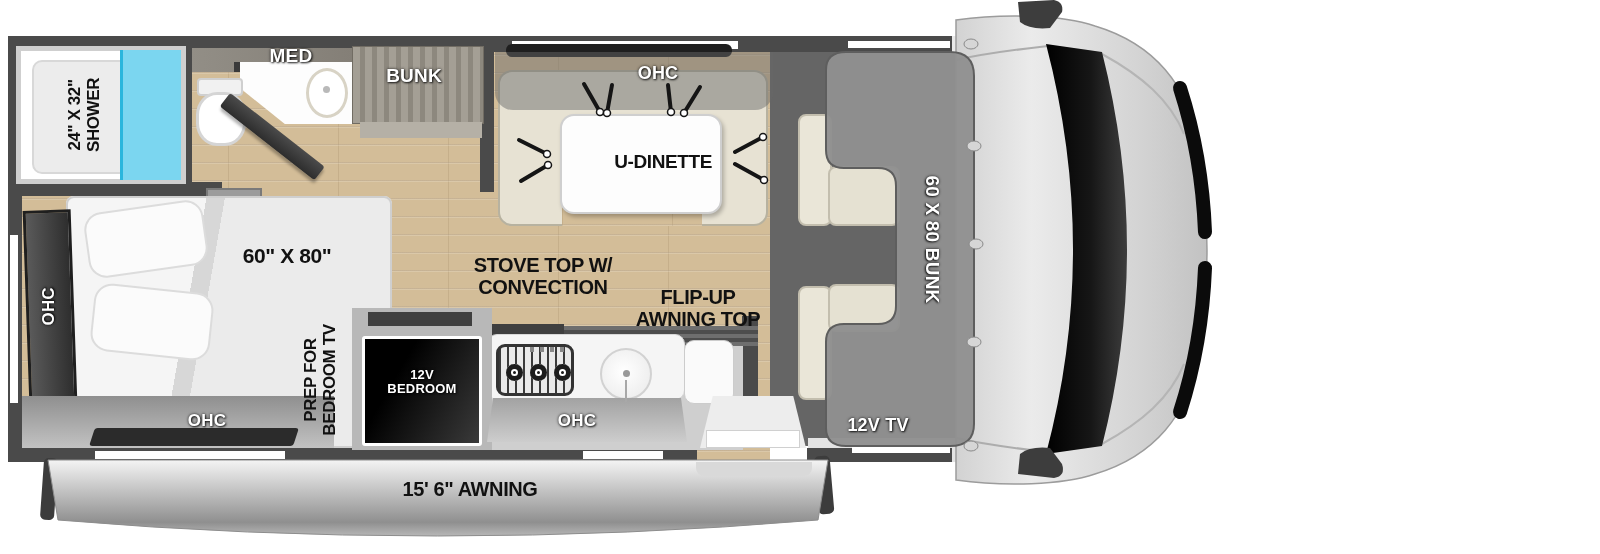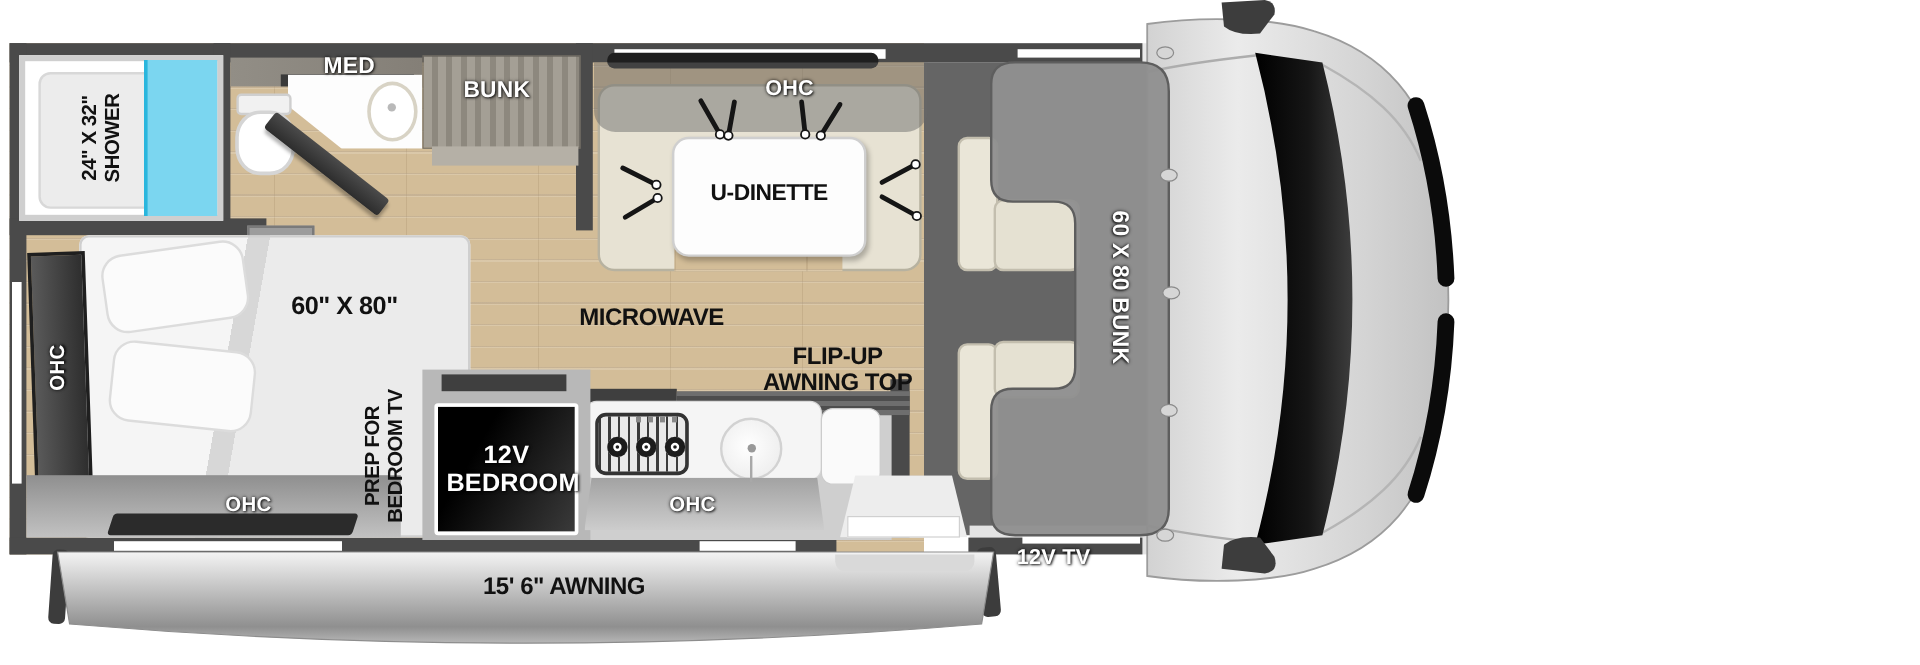--- a/index.html
+++ b/index.html
@@ -194,33 +194,34 @@
     <div>60" X 80"</div>
   </div>
   <div class="lbl-light rot-ccw" style="left:-1px;top:297px;width:100px;font-size:17px;">OHC</div>
   <div class="lbl-light" style="left:177px;top:412px;width:60px;font-size:17px;">OHC</div>
   <div class="lbl-dark rot-ccw" style="left:249px;top:358px;width:150px;height:44px;font-size:17px;">
     <div>PREP FOR</div>
     <div>BEDROOM TV</div>
   </div>
 
   <div class="lbl-light" style="left:628px;top:64px;width:60px;font-size:18px;">OHC</div>
-  <div class="lbl-dark" style="left:570px;top:152px;width:142px;font-size:19px;">U-DINETTE</div>
+  <div class="lbl-dark" style="left:570px;top:152px;width:142px;font-size:19px;text-align:right;">U-DINETTE</div>
 
   <div class="lbl-dark" style="left:451px;top:254px;width:184px;font-size:20px;">
-    <div>MICROWAVE</div>
+    <div>STOVE TOP W/</div>
+    <div>CONVECTION</div>
   </div>
   <div class="lbl-dark" style="left:618px;top:286px;width:160px;font-size:20px;">
     <div>FLIP-UP</div>
     <div>AWNING TOP</div>
   </div>
-  <div class="lbl-light" style="left:372px;top:368px;width:100px;font-size:21px;">
+  <div class="lbl-light" style="left:372px;top:368px;width:100px;font-size:13px;">
     <div>12V</div>
     <div>BEDROOM</div>
   </div>
   <div class="lbl-light" style="left:547px;top:412px;width:60px;font-size:17px;">OHC</div>
 
   <div class="lbl-light rot-cw" style="left:837px;top:229px;width:190px;font-size:19px;">60 X 80 BUNK</div>
-  <div class="lbl-light" style="left:838px;top:416px;width:80px;font-size:18px;margin-top:39px;">12V TV</div>
+  <div class="lbl-light" style="left:838px;top:416px;width:80px;font-size:18px;">12V TV</div>
 
   <div class="lbl-dark" style="left:380px;top:478px;width:180px;font-size:20px;z-index:8;">15' 6" AWNING</div>
 
 </div>
 
 </body></html>

